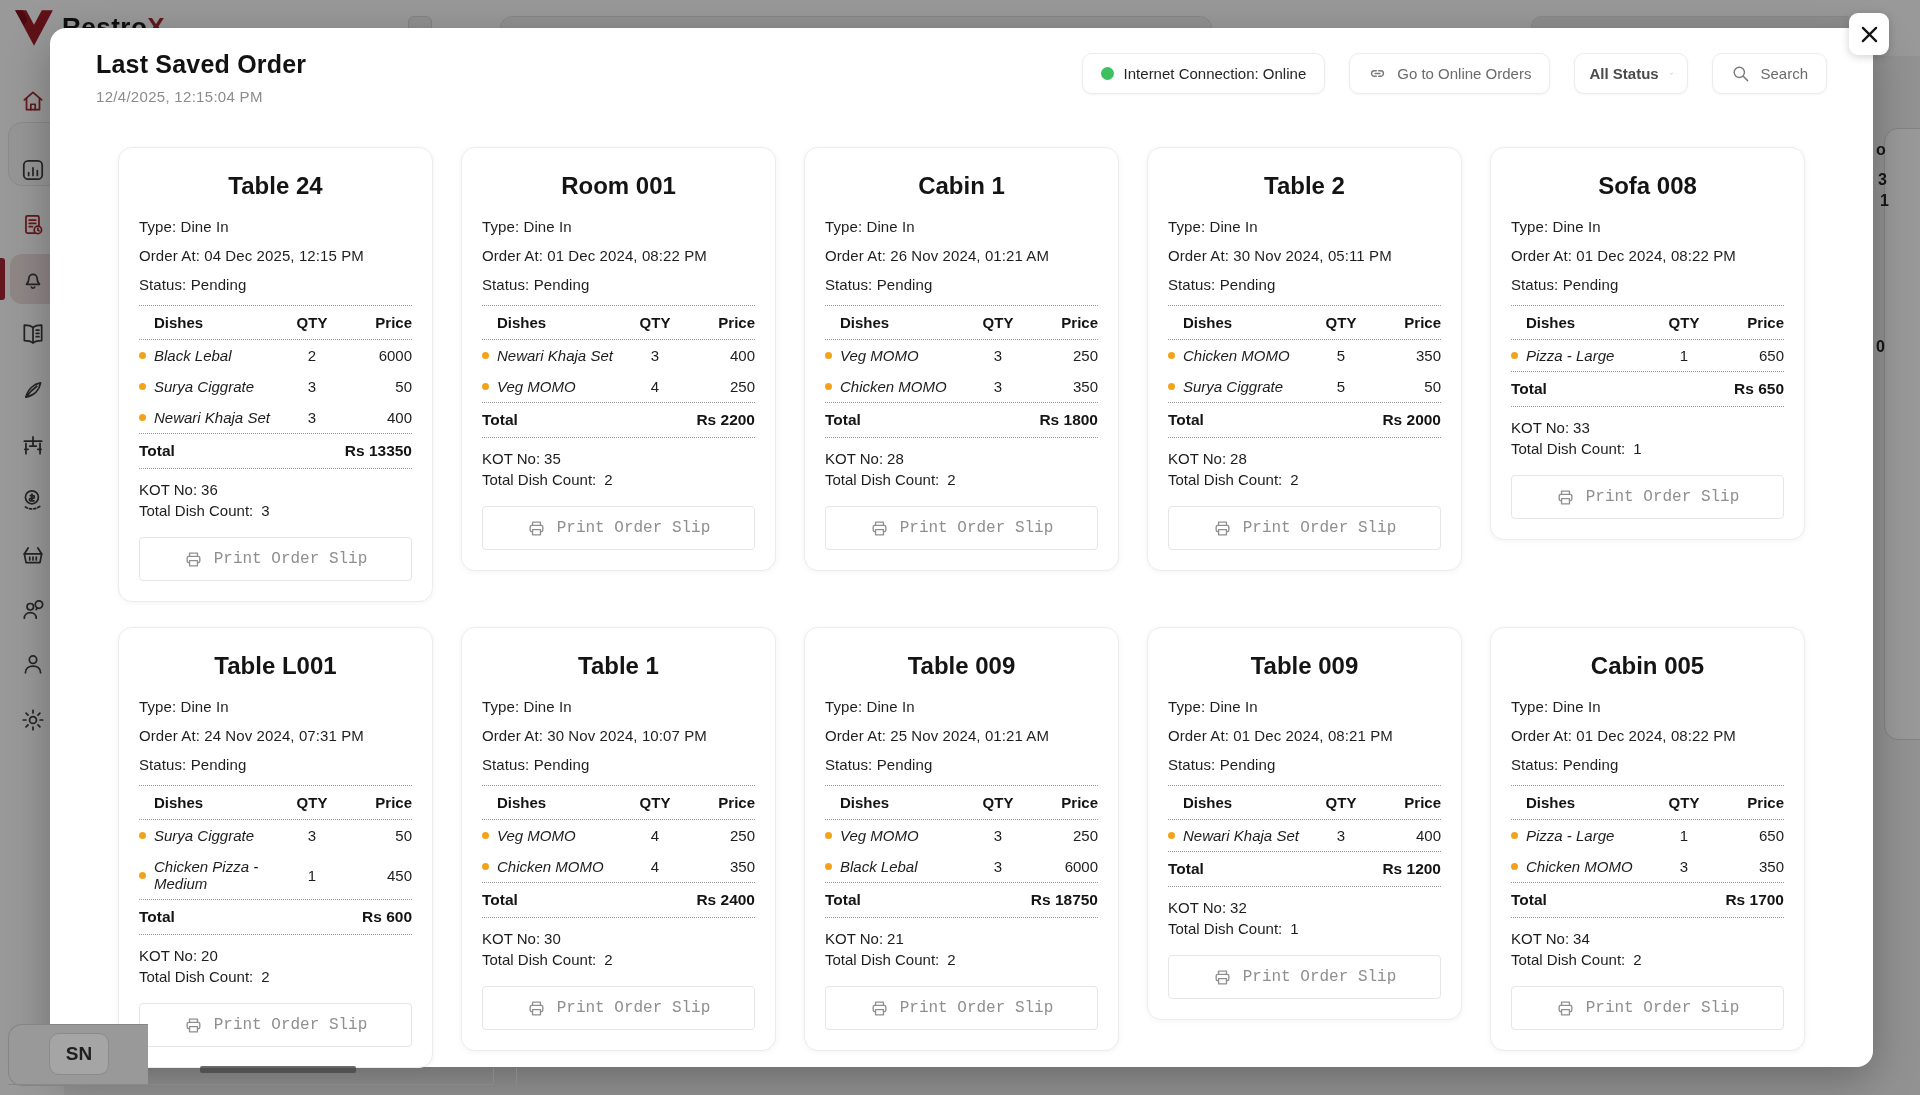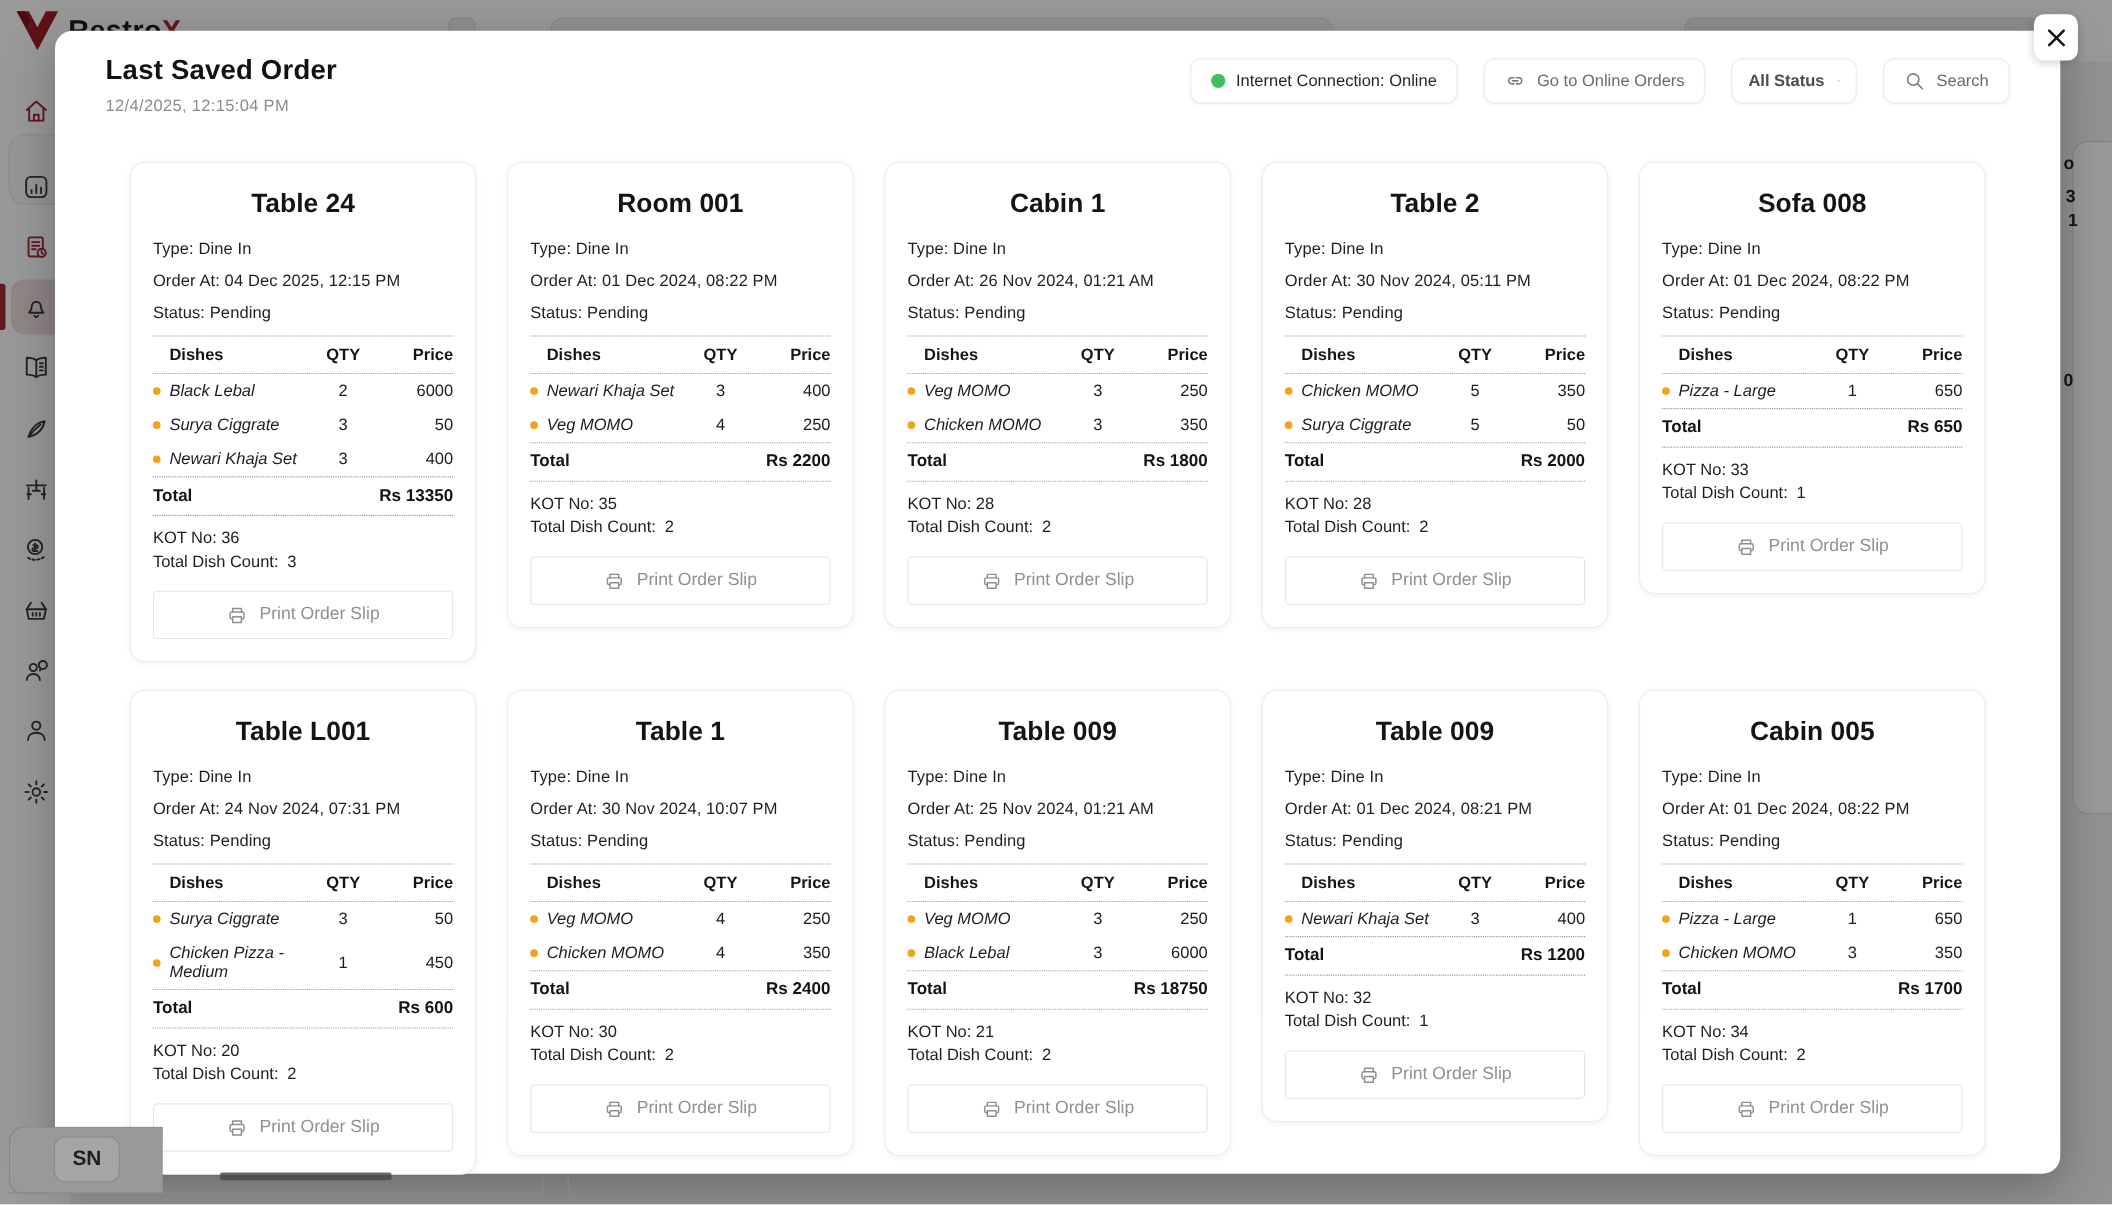--- a/index.html
+++ b/index.html
@@ -77,21 +77,21 @@
   .oc-item .c-name { flex:1; font-size:15px; color:#1d1d1d;font-style:italic; }
   .oc-item .c-qty, .oc-item .c-price { color:#1d1d1d; }
   .oc-total { display:flex; align-items:center; justify-content:space-between; padding:8px 0; }
   .oc-total .t-label { font-size:15.5px; font-weight:700; color:#141414; }
   .oc-total .t-value { font-size:15.5px; font-weight:700; color:#141414; }
   .oc-kot { margin-top:10px; font-size:15px; color:#1d1d1d; line-height:21px; }
   .kv-gap { margin-left:8px; }
   .kv-sp { margin-left:4px; }
   .print-btn { margin-top:16px; width:100%; height:44px; background:#fff; border:1px solid #e6e6e6; border-radius:4px;
     display:flex; align-items:center; justify-content:center; gap:11px; font-size:16px; color:#8f8f8f; cursor:pointer;
-    font-family:Liberation Sans, sans-serif; }
+    font-family:Liberation Mono, monospace; }
   .print-btn svg { width:19px; height:19px; stroke:#8f8f8f; fill:none; stroke-width:1.7; stroke-linecap:round; stroke-linejoin:round; }
 </style>
 </head>
 <body>
 
 <div class="backdrop">
   <div class="topbar">
     <svg class="logo-mark" viewBox="0 0 36 34">
       <path d="M1 1h10l7 13L25 1h10L18 33z" fill="#9e1f28"></path>
       <path d="M1 1l8 14 3-5L8 1z" fill="#7c141d"></path>

